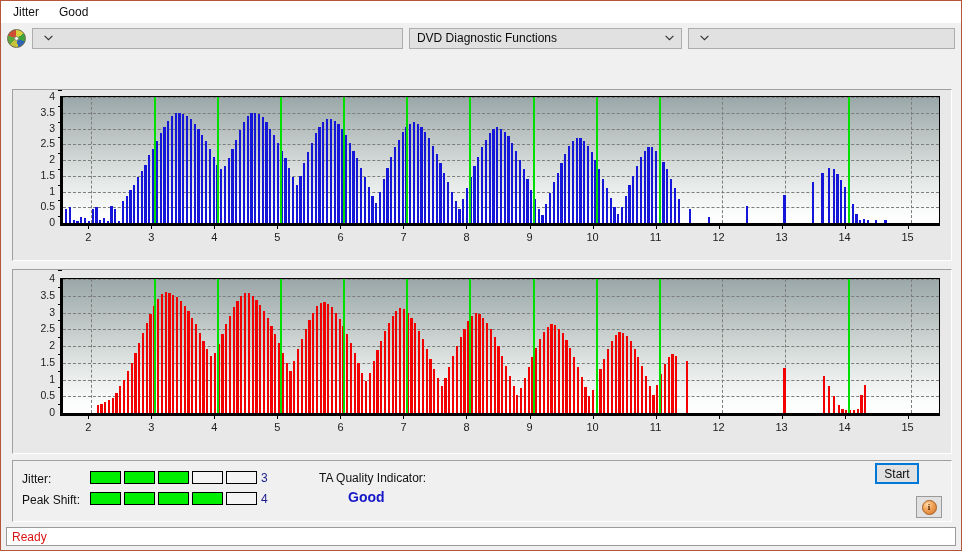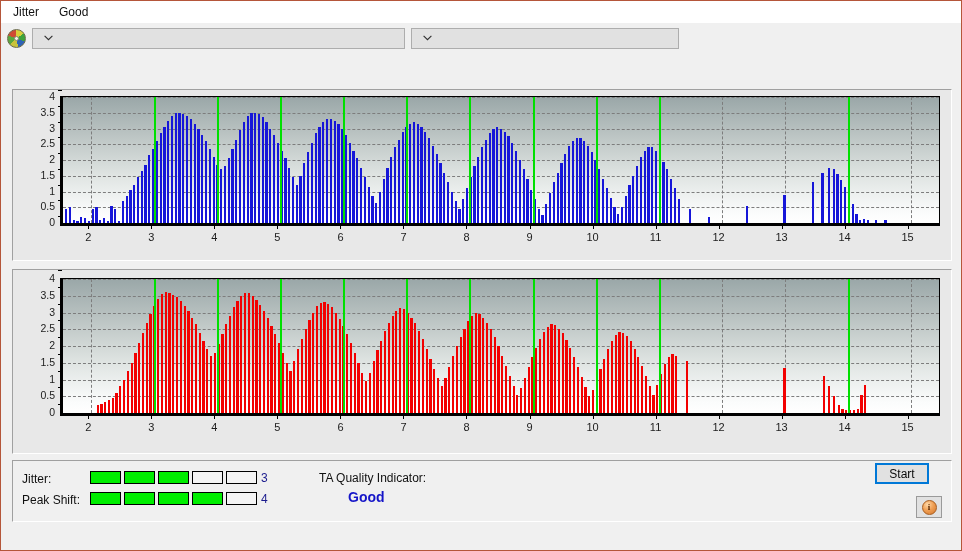--- a/index.html
+++ b/index.html
@@ -121,21 +121,21 @@
   .ind-label{position:absolute;font-size:12px;color:#101010;}
   .seg-row{position:absolute;display:flex;gap:3px;}
   .seg{width:31px;height:13px;border:1px solid #000;box-sizing:border-box;background:#f4f4f4;}
   .seg.on{background:#00ee00;}
   .seg-val{position:absolute;font-size:12px;color:#1b1b8e;}
 
   .ta-title{position:absolute;left:318px;top:470px;font-size:12px;color:#101010;}
   .ta-value{position:absolute;left:347px;top:488px;font-size:14px;font-weight:bold;color:#1414c8;}
 
   .start-btn{
-    position:absolute;left:874px;top:462px;width:54px;height:21px;
+    position:absolute;left:874px;top:462px;width:44px;height:21px;
     background:#e1e1e1;border:2px solid #0078d7;box-sizing:border-box;
     display:flex;align-items:center;justify-content:center;
     font-size:12px;color:#0b0b0b;
   }
   .info-btn{
     position:absolute;left:915px;top:495px;width:26px;height:22px;
     background:#e1e1e1;border:1px solid #9a9a9a;box-sizing:border-box;
     display:flex;align-items:center;justify-content:center;
   }
   .info-circle{
@@ -161,20 +161,28 @@
 
 
   <div class="menubar">
     <div class="menu-item">Jitter</div>
     <div class="menu-item">Good</div>
   </div>
 
   <div class="toolbar">
     <div class="disc-icon"></div>
     <div class="combo combo-drive">
+      <span class="chev">
+        <svg width="9" height="6" viewBox="0 0 9 6">
+            <path d="M0.6 0.8 L4.5 4.7 L8.4 0.8" fill="none" stroke="#303030" stroke-width="1.1"></path>
+          </svg>
+      </span>
+    </div>
+    <div class="combo combo-fn">
+      <span class="label">DVD Diagnostic Functions</span>
       <span class="chev">
         <svg width="9" height="6" viewBox="0 0 9 6">
             <path d="M0.6 0.8 L4.5 4.7 L8.4 0.8" fill="none" stroke="#303030" stroke-width="1.1"></path>
           </svg>
       </span>
     </div>
     <div class="combo combo-test">
       <span class="chev">
         <svg width="9" height="6" viewBox="0 0 9 6">
             <path d="M0.6 0.8 L4.5 4.7 L8.4 0.8" fill="none" stroke="#303030" stroke-width="1.1"></path>
@@ -733,14 +741,17 @@
   </div>
 
   <div class="ta-title">TA Quality Indicator:</div>
   <div class="ta-value">Good</div>
 
   <div class="start-btn">Start</div>
   <div class="info-btn">
     <span class="info-circle">i</span>
   </div>
 
+  <div class="statusbar">
+    <span>Ready</span>
+  </div>
 
 </div>
 
 </body></html>

